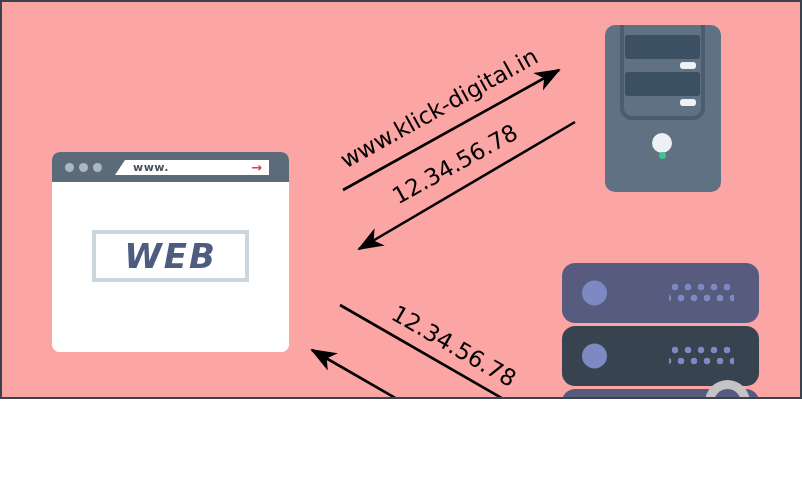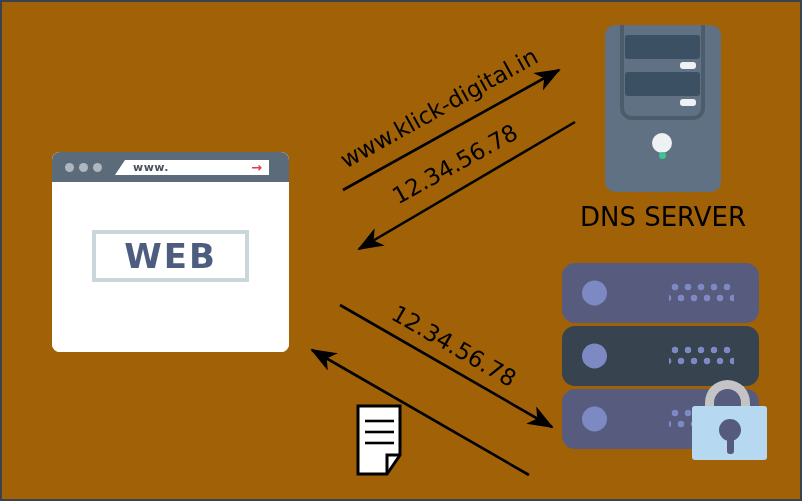--- a/index.html
+++ b/index.html
@@ -1,40 +1,40 @@
 <!DOCTYPE html>
 <html><head>
 <meta charset="utf-8">
 <style>
   * { margin:0; padding:0; box-sizing:border-box; }
   body { font-family:"DejaVu Sans", sans-serif; background:#fff; }
 
   .canvas{
-    position:relative; width:802px; height:501px;
-    background:#a16207; border:2px solid #39424d; overflow:hidden;
+    position:relative; width:802px; height:399px;
+    background:#fca5a5; border:2px solid #39424d; overflow:hidden;
   }
 
   
   .browser{ position:absolute; left:50px; top:150px; width:237px; height:200px;
     background:#fff; border-radius:8px; overflow:hidden; }
   .browser-header{ position:relative; height:30px; background:#5c6b7a; }
   .win-dot{ position:absolute; top:11px; width:9px; height:9px; border-radius:50%;
     background:#aeb6bf; }
   .win-dot.d1{ left:13px; } .win-dot.d2{ left:27px; } .win-dot.d3{ left:41px; }
   .addr{ position:absolute; left:63px; top:8px; width:154px; height:15px;
     background:#fff; clip-path:polygon(10px 0, 100% 0, 100% 100%, 0 100%);
     display:flex; align-items:center; }
   .addr-text{ margin-left:18px; font-size:11px; font-weight:700; color:#49535f;
     letter-spacing:0.5px; }
   .go{ position:absolute; right:7px; top:0; height:15px; line-height:15px;
     color:#e23c50; font-size:13px; font-weight:700; }
   .browser-body{ position:relative; height:170px; background:#fff; }
   .web-box{ position:absolute; left:40px; top:48px; width:157px; height:52px;
     border:4px solid #cbd5dc; display:flex; align-items:center; justify-content:center; }
-  .web-box span{ font-size:34px; font-weight:700; 
+  .web-box span{ font-size:34px; font-weight:700; font-style:italic;
     color:#4e5c7f; letter-spacing:2px;text-align:center; }
 
   
   .tower{ position:absolute; left:603px; top:23px; width:116px; height:167px;
     background:#5f7183; border-radius:10px; overflow:hidden; }
   .tower-panel{ position:absolute; left:15px; top:-10px; width:85px; height:105px;
     border:4px solid #4d5c6a; border-radius:12px; }
   .bay{ position:absolute; left:20px; width:75px; height:24px;
     background:#3c5063; border-radius:3px; }
   .bay.b1{ top:10px; } .bay.b2{ top:47px; }
@@ -112,21 +112,20 @@
 
   <div class="tower">
     <div class="tower-panel"></div>
     <div class="bay b1"></div>
     <div class="bay b2"></div>
     <div class="pill p1"></div>
     <div class="pill p2"></div>
     <div class="power"></div>
     <div class="led"></div>
   </div>
-  <div class="server-label dns-label">DNS SERVER</div>
 
   <div class="rack">
     <div class="rack-unit purple">
       <span class="rack-circle"></span>
       <span class="dots"></span>
     </div>
     <div class="rack-unit dark">
       <span class="rack-circle"></span>
       <span class="dots"></span>
     </div>

